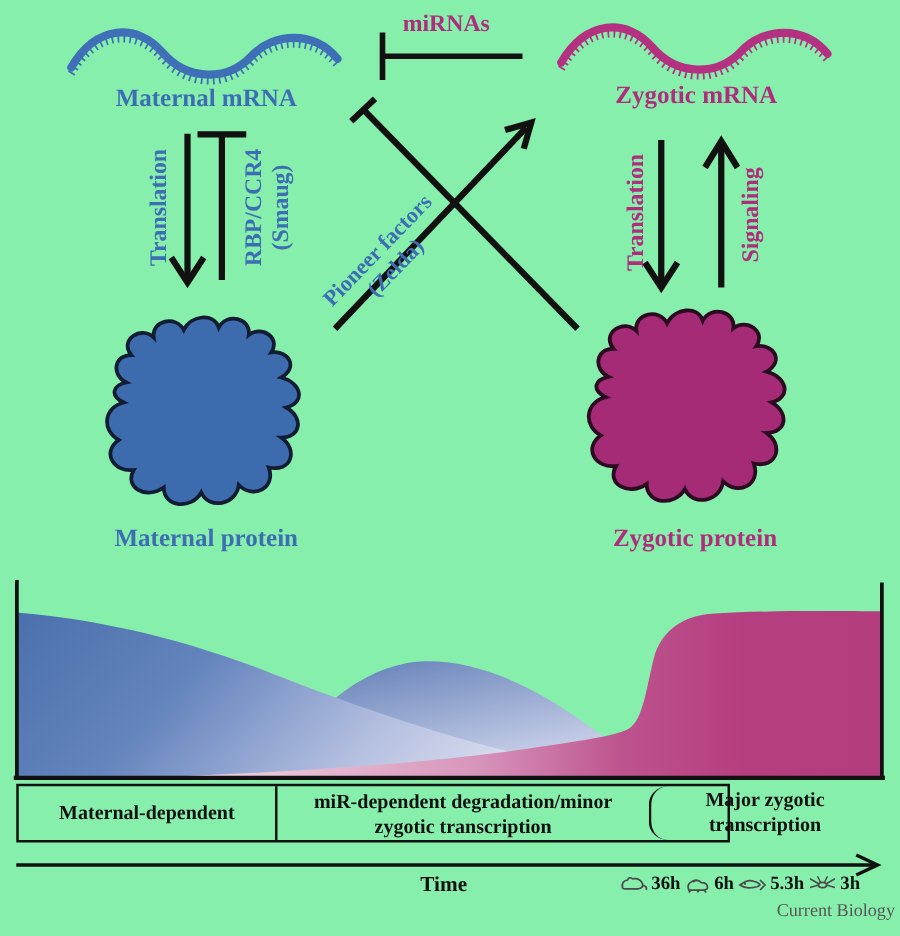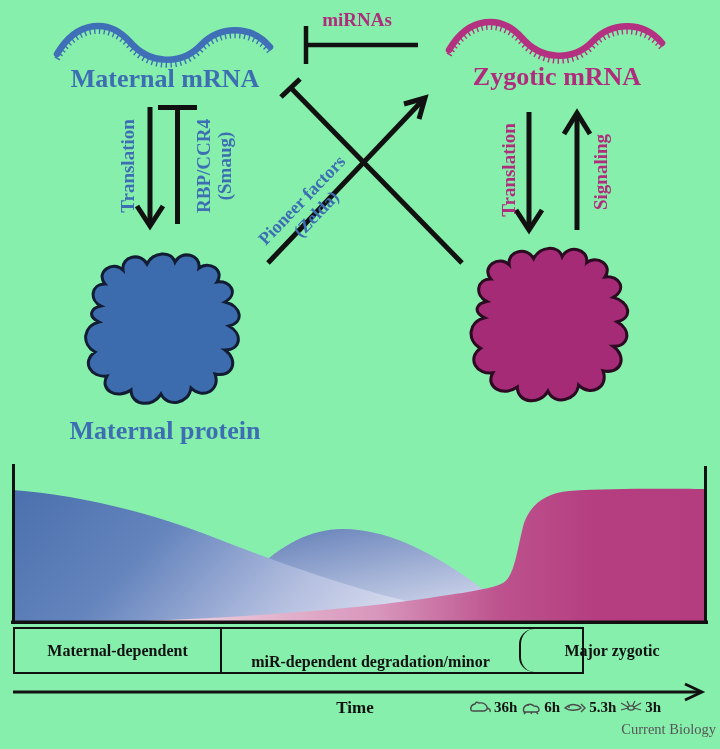--- a/index.html
+++ b/index.html
@@ -4,35 +4,35 @@
 <style>
   html,body{margin:0;padding:0;background:#ffffff;}
   .fig{position:relative;width:720px;height:749px;background:#86efac;
        font-family:Liberation Serif, serif;overflow:hidden;padding-left:22px;}
   .art{position:absolute;left:0;top:0;}
   .lbl{position:absolute;font-weight:bold;white-space:nowrap;
        transform:translate(-50%,-50%);text-align:center;}
   .lbl.v{transform:translate(-50%,-50%) rotate(-90deg);}
   .blue{color:#3d6eb3;}
   .mag{color:#b02c7c;}
-  .f20{font-size:26px;}
+  .f20{font-size:20px;}
   .f19{font-size:19px;}
   .pioneer{transform:translate(-50%,-50%) rotate(-46deg);
            font-size:18px;line-height:20px;}
   .rbp{line-height:21px;}
   .phases{position:absolute;left:13px;top:627px;width:571px;height:47px;
           display:flex;border:2.5px solid #111;box-sizing:border-box;}
   .phase{flex:0 0 auto;display:flex;flex-direction:column;justify-content:center;
          text-align:center;font-weight:bold;font-size:16px;line-height:20px;
          color:#111;box-sizing:border-box;}
   .phase+.phase{border-left:2.5px solid #111;}
   .p1{width:205px;} .p2{width:299px;justify-content:flex-end;} .p3{width:184px;border-radius:15px;}
   .time-label{position:absolute;left:355px;top:708px;transform:translate(-50%,-50%);
               font-weight:bold;font-size:17px;color:#111;}
-  .species{position:absolute;left:468px;top:697px;display:flex;align-items:center;
+  .species{position:absolute;left:495px;top:697px;display:flex;align-items:center;
            gap:3px;height:20px;text-align:right;}
   .sp{display:flex;align-items:center;gap:2px;}
   .sp .t{font-weight:bold;font-size:15px;color:#111;}
   .journal{position:absolute;right:26px;top:721px;font-size:14.5px;color:#565656;}
 </style>
 </head>
 <body>
 
 <div class="fig">
 
@@ -133,30 +133,33 @@
     <div>RBP/CCR4</div>
     <div>(Smaug)</div>
   </div>
   <div class="lbl blue pioneer" style="left:309px;top:207px;">
     <div>Pioneer factors</div>
     <div>(Zelda)</div>
   </div>
   <div class="lbl v mag f19" style="left:509px;top:170px;">Translation</div>
   <div class="lbl v mag f19" style="left:601px;top:172px;">Signaling</div>
   <div class="lbl blue f20" style="left:165px;top:431px;">Maternal protein</div>
+  <div class="lbl mag f20" style="left:556px;top:431px;">Zygotic protein</div>
 
   <div class="phases">
     <div class="phase p1">
       <div>Maternal-dependent</div>
     </div>
     <div class="phase p2">
       <div>miR-dependent degradation/minor</div>
+      <div>zygotic transcription</div>
     </div>
     <div class="phase p3">
       <div>Major zygotic</div>
+      <div>transcription</div>
     </div>
   </div>
 
   <div class="time-label">Time</div>
 
   <div class="species">
     <span class="sp">
       <svg width="24" height="17" viewBox="0 0 24 17">
         <path d="M3,11 Q2,6 7,5 Q8,2 11,4 Q17,3 19,8 Q20,11 16,12 L5,12 Q3,12 3,11 Z
                  M19,9 Q23,10 22,13" fill="none" stroke="#4a4a4a" stroke-width="1.4"></path>

